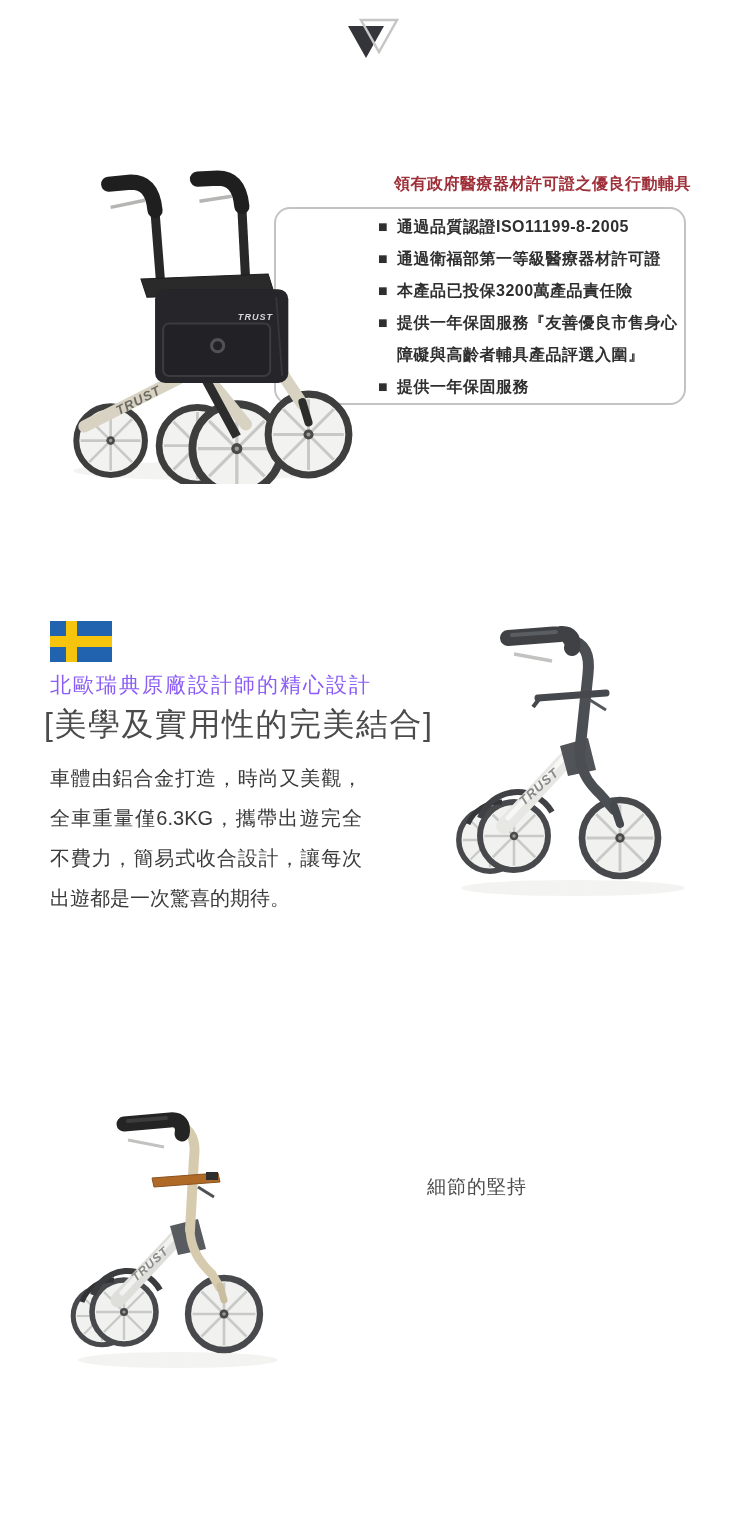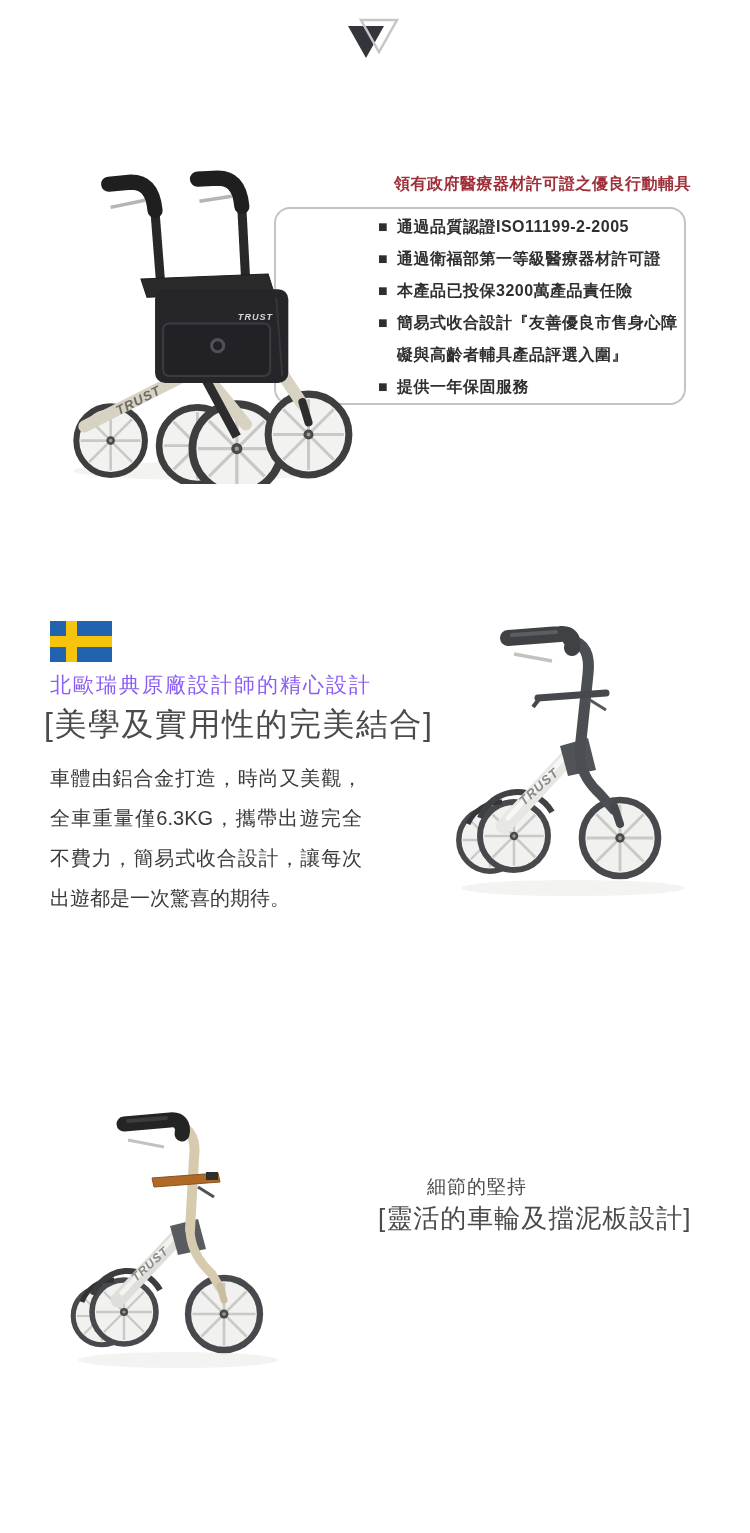--- a/index.html
+++ b/index.html
@@ -52,33 +52,33 @@
     <path d="M2 10 L38 10 L20 42 Z" fill="#34353b"></path>
     <path d="M15 4 L51 4 L33 36 Z" fill="none" stroke="#c6c6c6" stroke-width="2.5"></path>
   </svg>
 
   <div class="cert-title">領有政府醫療器材許可證之優良行動輔具</div>
 
   <div class="cert-box">
     <ul class="cert-list">
       <li>
         <span class="blt">■</span>
-        <span class="txt">通過品質認證ISO11199-2-2005</span>
+        <span class="txt">通過品質認證ISO11199-8-2005</span>
       </li>
       <li>
         <span class="blt">■</span>
         <span class="txt">通過衛福部第一等級醫療器材許可證</span>
       </li>
       <li>
         <span class="blt">■</span>
         <span class="txt">本產品已投保3200萬產品責任險</span>
       </li>
       <li>
         <span class="blt">■</span>
-        <span class="txt">簡易式收合設計『友善優良市售身心障礙與高齡者輔具產品評選入圍』</span>
+        <span class="txt">提供一年保固服務『友善優良市售身心障礙與高齡者輔具產品評選入圍』</span>
       </li>
       <li>
         <span class="blt">■</span>
         <span class="txt">提供一年保固服務</span>
       </li>
     </ul>
   </div>
 
   <svg class="product-front" viewBox="0 0 305 315">
     <defs>
@@ -215,15 +215,14 @@
     <path d="M86 80 L152 75 L154 84 L88 89 Z" fill="#b06a28" stroke="#8a5220"></path>
     <rect x="140" y="74" width="12" height="8" fill="#2f2f2f"></rect>
     <path d="M132 89 L148 99" stroke="#4e5154" stroke-width="3" fill="none"></path>
 
     <path d="M62 42 L98 49" stroke="#c2c2c0" stroke-width="3" fill="none"></path>
     <path d="M58 26 L104 22 C114 21 118 27 116 36" stroke="#242424" stroke-width="15" stroke-linecap="round" fill="none"></path>
     <path d="M62 23 L100 20" stroke="#3c3c3c" stroke-width="4" stroke-linecap="round" fill="none"></path>
   </svg>
 
   <div class="wheel-subtitle">細節的堅持</div>
-  <div class="wheel-heading">[靈活的車輪及擋泥板設計]</div>
 
 </div>
 
 </body></html>

